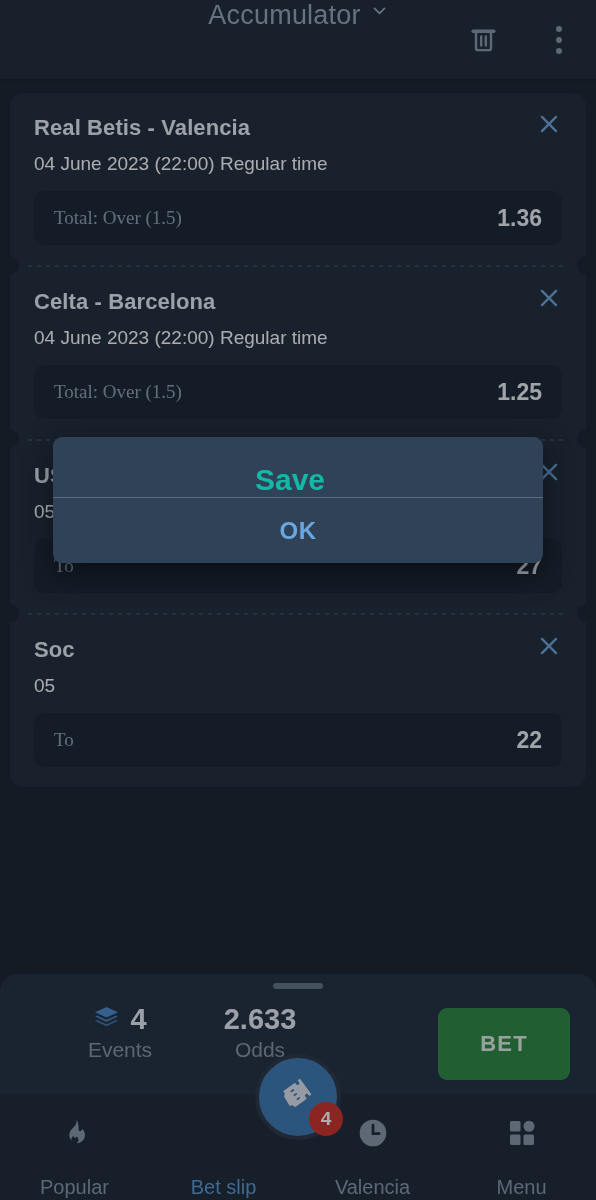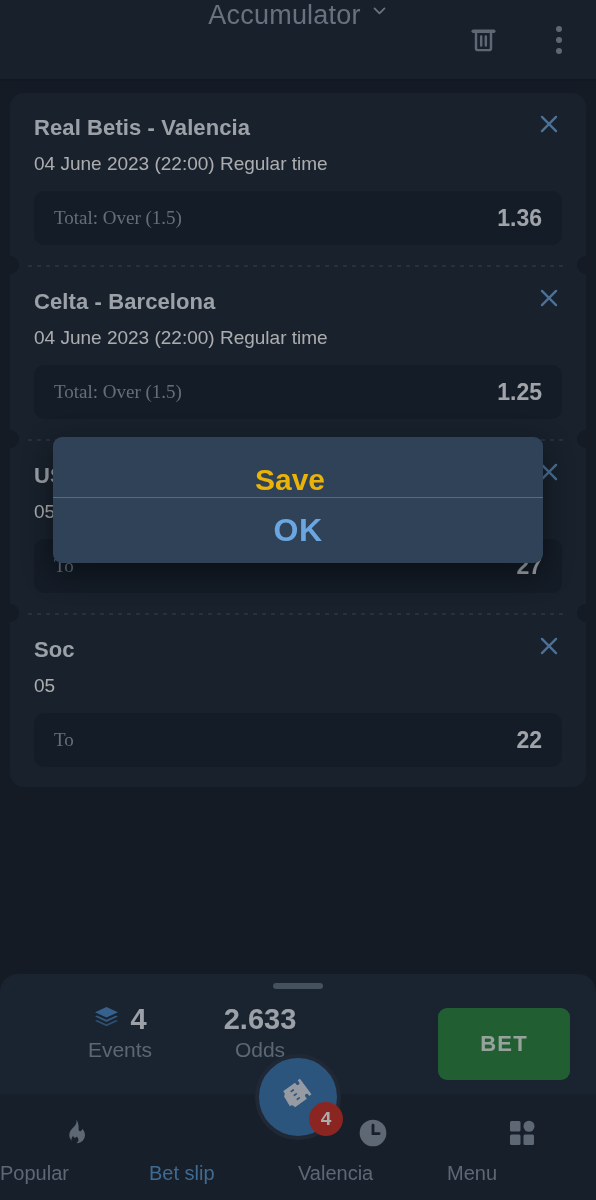--- a/index.html
+++ b/index.html
@@ -107,22 +107,22 @@
     font-family:"Liberation Sans", sans-serif;
   }
 
   
   .navbar{
     position:absolute; left:0; bottom:0; width:596px; height:106px;
     background:#1f2937;
     display:flex; align-items:flex-start;
   }
   .nav-item{
-    flex:1; display:flex; flex-direction:column; 
-    padding-top:20px; gap:10px; cursor:pointer;
+    flex:1; display:flex; flex-direction:column; align-items:center;
+    padding-top:20px; gap:24px; cursor:pointer;
   }
   .nav-label{ font-size:20px; color:#8a98a8; }
   .nav-item.active .nav-label{ color:#5b9bd5; }
   .nav-ico{ height:38px; display:flex; align-items:center; justify-content:center; }
 
   .fab-wrap{
     position:absolute; left:50%; transform:translateX(-50%);
     bottom:60px; width:86px; height:86px;
   }
   .fab{
@@ -140,30 +140,30 @@
 
   
   .scrim{ position:absolute; inset:0; background:rgba(8,12,18,.34); }
   .dialog{
     position:absolute; left:53px; top:437px; width:490px;
     background:#2f4257; border-radius:9px;
     box-shadow:0 10px 30px rgba(0,0,0,.45);
     overflow:hidden;
   }
   .dlg-title{
-    text-align:center; color:#eab308; font-size:30px; font-weight:700;
+    text-align:center; color:#14b8a6; font-size:30px; font-weight:700;
     padding:26px 20px 0 4px;
   }
   .dlg-msg{
     text-align:center; color:#f0f4f8; font-size:24px; line-height:1.33;
     padding:16px 26px 30px 26px;
   }
   .dlg-div{ height:1px; background:#7d8ea1; opacity:.55; }
   .dlg-actions{ height:65px; display:flex; align-items:center; justify-content:center; cursor:pointer; }
-  .dlg-ok{ color:#6aa6e0; font-size:32px; font-weight:700; letter-spacing:.5px; }
+  .dlg-ok{ color:#6aa6e0; font-size:24px; font-weight:700; letter-spacing:.5px; }
 </style>
 </head>
 <body>
 
 <div id="app">
 
   <div class="topbar">
     <div class="topbar-title-wrap">
       <span class="topbar-title">Accumulator</span>
       <span class="chev">

